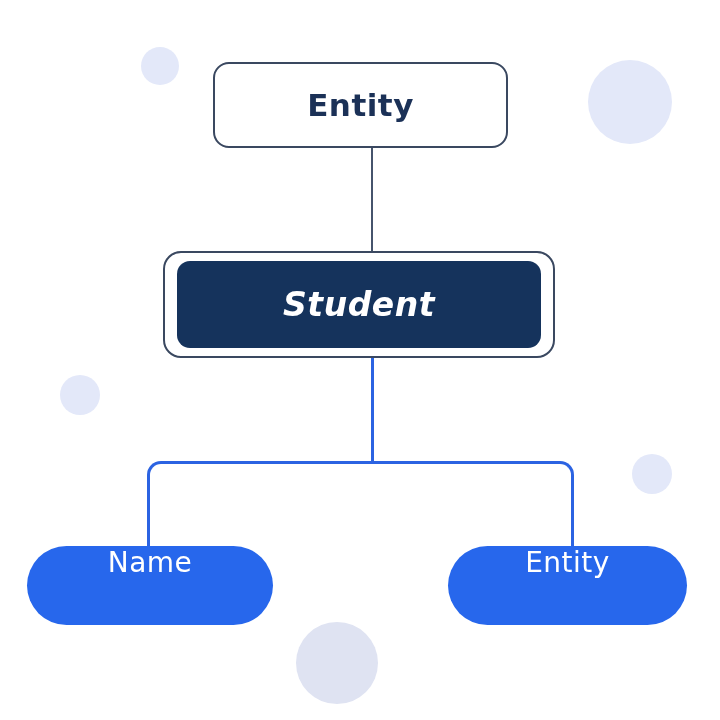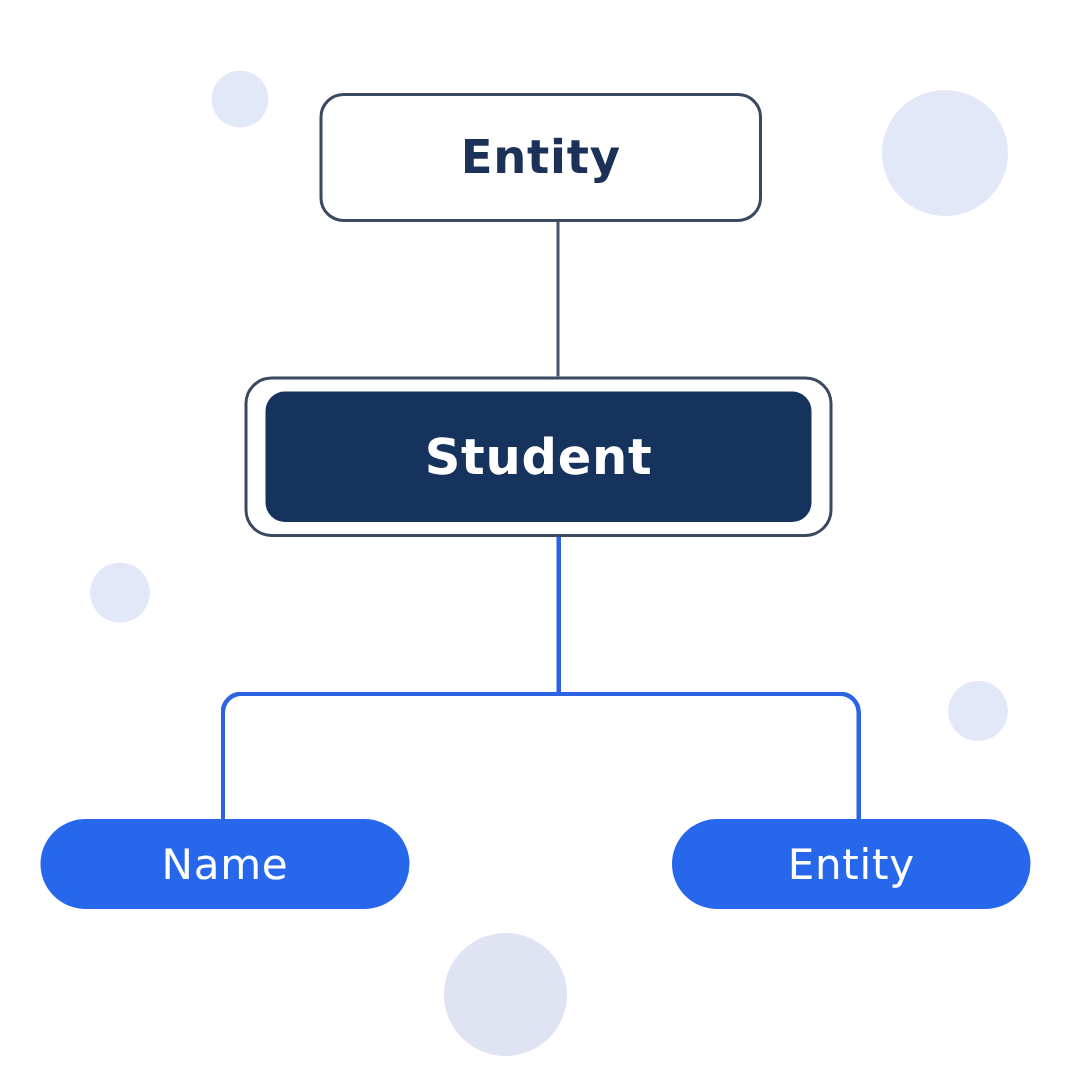--- a/index.html
+++ b/index.html
@@ -63,20 +63,21 @@
 
   .node-student-outer {
     position: absolute;
     left: 163px; top: 251px;
     width: 392px; height: 107px;
     background: #ffffff;
     border: 2px solid var(--outline);
     border-radius: 18px;
     padding: 8px 12px;
     display: flex;
+    font-style: italic;
   }
   .node-student-inner {
     flex: 1;
     background: var(--navy-fill);
     border-radius: 13px;
     display: flex; align-items: center; justify-content: center;
   }
   .node-student-inner span {
     font-size: 33px;
     font-weight: 600;
@@ -97,24 +98,24 @@
     width: 427px; height: 85px;
     border-top: 3px solid var(--blue-line);
     border-left: 3px solid var(--blue-line);
     border-right: 3px solid var(--blue-line);
     border-radius: 14px 14px 0 0;
   }
 
   .pill {
     position: absolute;
     top: 546px;
-    height: 60px;
+    height: 79px;
     background: var(--blue);
     border-radius: 40px;
-    display: flex; align-items: center; justify-content: center;
+    display: flex; align-items: flex-start; justify-content: center;
   }
   .pill span {
     font-size: 28px;
     font-weight: 500;
     color: var(--text-light);
     letter-spacing: 0.5px;
   }
   .pill.name    { left: 27px;  width: 246px; }
   .pill.address { left: 448px; width: 239px; }
 </style>

